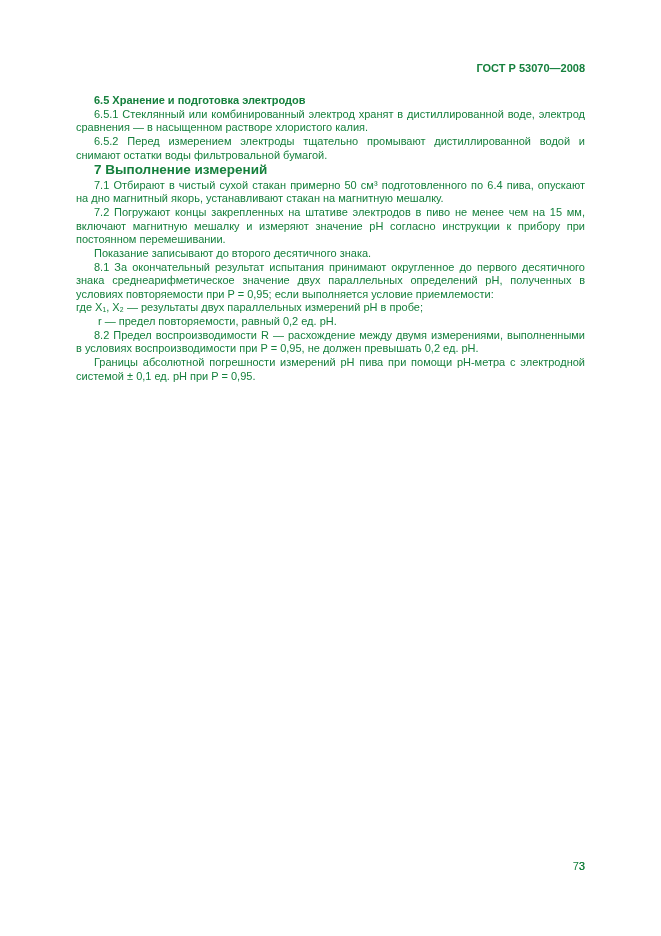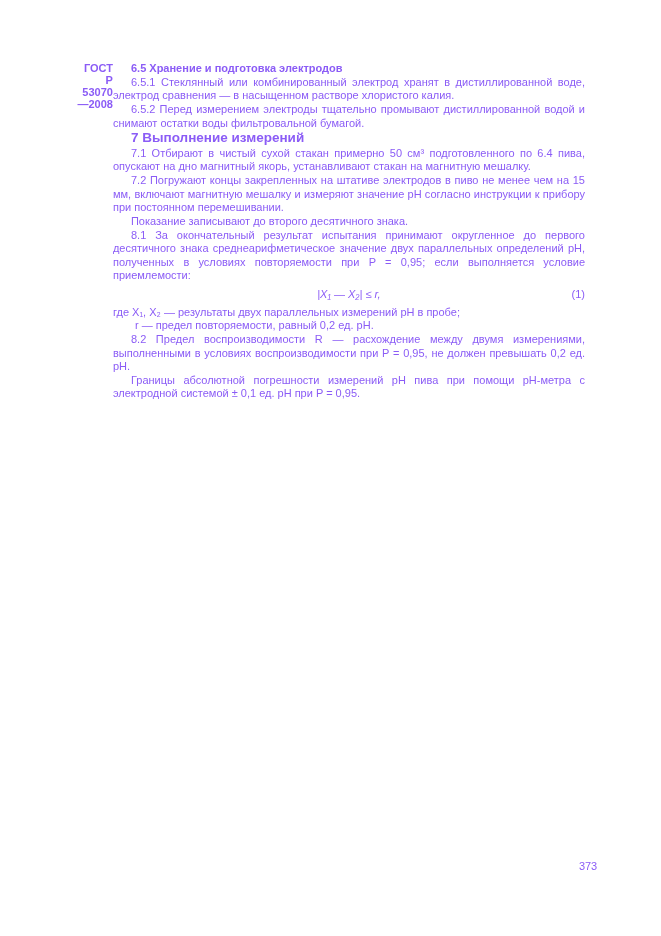--- a/index.html
+++ b/index.html
@@ -4,26 +4,26 @@
 <style>
   html, body {
     margin: 0;
     padding: 0;
     background: #ffffff;
   }
   .page {
     width: 661px;
     height: 936px;
     background: #ffffff;
-    color: #8b5cf6;
+    color: #15803d;
     font-family: "Liberation Sans", sans-serif;
     box-sizing: border-box;
     padding: 62px 76px 62px 76px;
     display: flex;
-    flex-direction: row;
+    flex-direction: column;
     position: relative;
   }
   .doc-header {
     text-align: right;
     font-weight: bold;
     font-size: 11px;
     margin-bottom: 20px;
   }
   .content {
     font-size: 11px;
@@ -101,24 +101,20 @@
     <p>6.5.1 Стеклянный или комбинированный электрод хранят в дистиллированной воде, электрод сравнения — в насыщенном растворе хлористого калия.</p>
     <p>6.5.2 Перед измерением электроды тщательно промывают дистиллированной водой и снимают остатки воды фильтровальной бумагой.</p>
 
     <p class="main-heading">7 Выполнение измерений</p>
     <p>7.1 Отбирают в чистый сухой стакан примерно 50 см³ подготовленного по 6.4 пива, опускают на дно магнитный якорь, устанавливают стакан на магнитную мешалку.</p>
     <p>7.2 Погружают концы закрепленных на штативе электродов в пиво не менее чем на 15 мм, включают магнитную мешалку и измеряют значение pH согласно инструкции к прибору при постоянном перемешивании.</p>
     <p>Показание записывают до второго десятичного знака.</p>
 
     <p>8.1 За окончательный результат испытания принимают округленное до первого десятичного знака среднеарифметическое значение двух параллельных определений pH, полученных в условиях повторяемости при P = 0,95; если выполняется условие приемлемости:</p>
 
-    <div class="formula-row">
-      <span class="formula-expression">|X₁ — X₂| ≤ r,</span>
-      <span class="formula-number">(1)</span>
-    </div>
 
     <p class="where-line-1">где X₁, X₂ — результаты двух параллельных измерений pH в пробе;</p>
     <p class="where-line-2">r — предел повторяемости, равный 0,2 ед. pH.</p>
 
     <p>8.2 Предел воспроизводимости R — расхождение между двумя измерениями, выполненными в условиях воспроизводимости при P = 0,95, не должен превышать 0,2 ед. pH.</p>
     <p>Границы абсолютной погрешности измерений pH пива при помощи pH-метра с электродной системой ± 0,1 ед. pH при P = 0,95.</p>
 
   </div>
 
   <div class="doc-footer">

